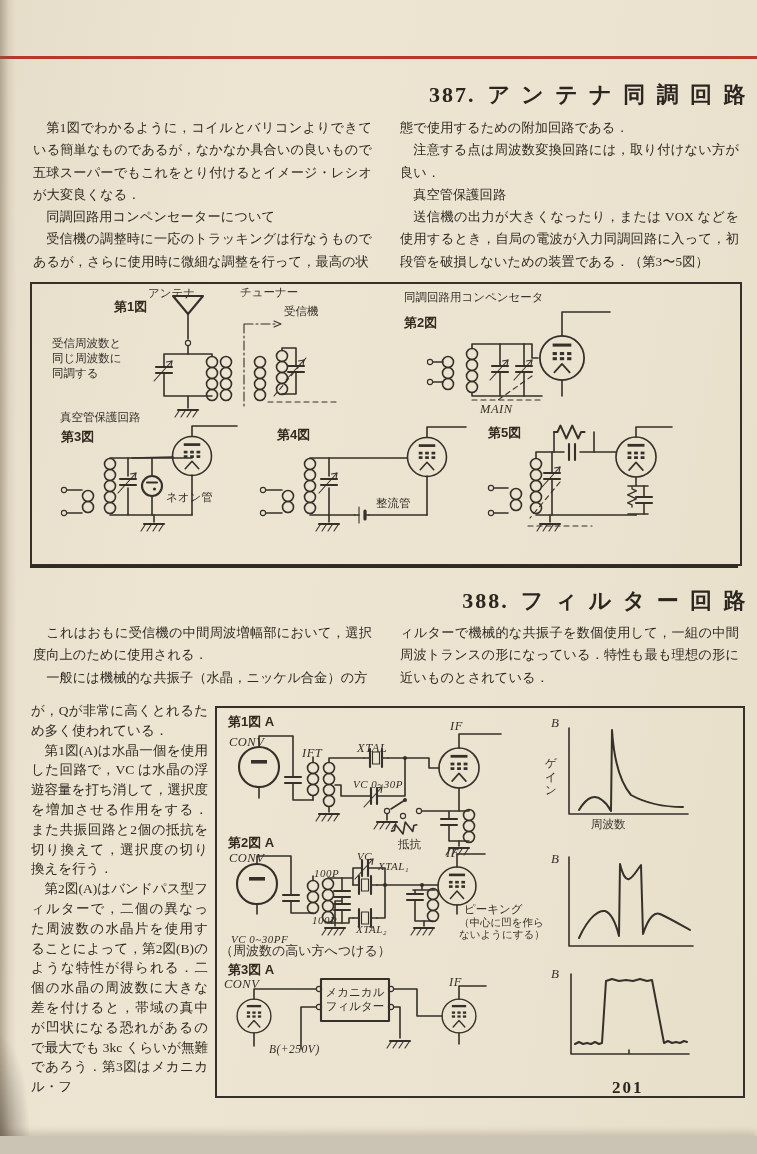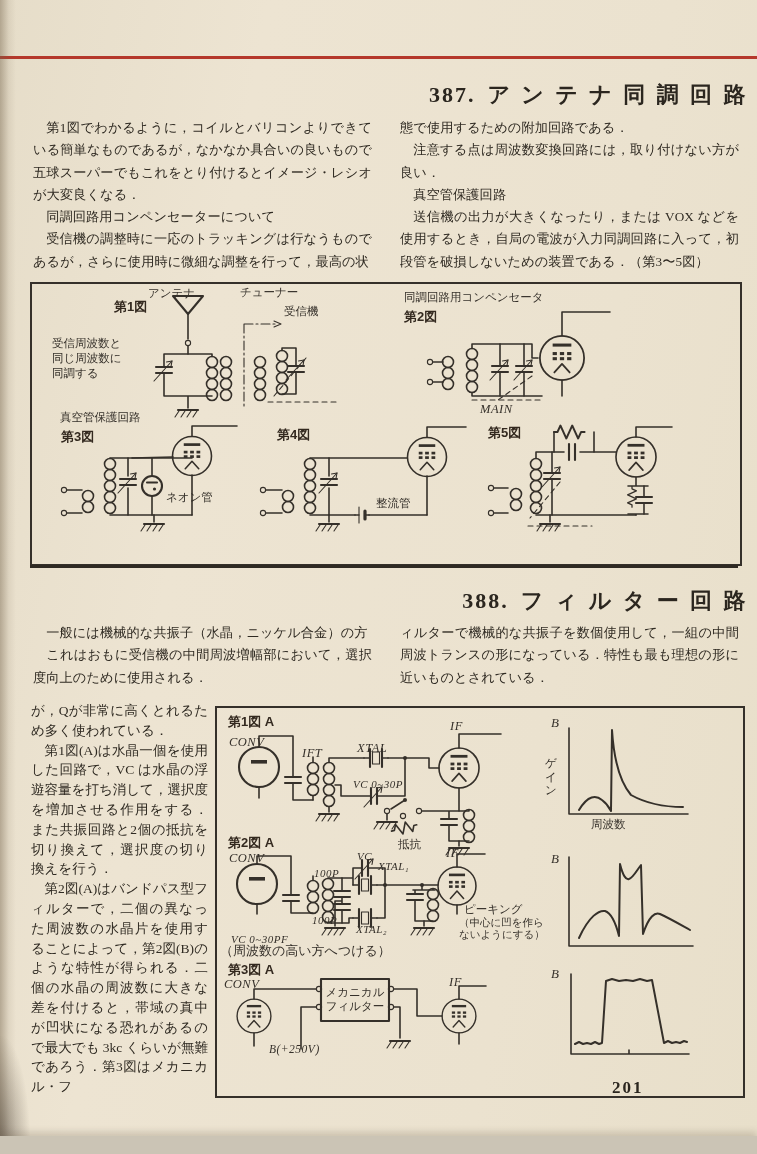--- a/index.html
+++ b/index.html
@@ -243,40 +243,40 @@
     </svg>
 
     <span class="flabel b" style="left:82px;top:16px;">第1図</span>
     <span class="flabel" style="left:116px;top:2px;">アンテナ</span>
     <span class="flabel" style="left:208px;top:1px;">チューナー</span>
     <span class="flabel" style="left:252px;top:20px;">受信機</span>
     <span class="flabel" style="left:20px;top:52px;line-height:15px;">受信周波数と
 同じ周波数に
 同調する</span>
     <span class="flabel" style="left:372px;top:6px;">同調回路用コンペンセータ</span>
-    <span class="flabel b" style="left:372px;top:26px;text-align:right;">第2図</span>
+    <span class="flabel b" style="left:372px;top:32px;text-align:right;">第2図</span>
     <span class="flabel lat" style="left:448px;top:118px;">MAIN</span>
     <span class="flabel" style="left:28px;top:126px;">真空管保護回路</span>
     <span class="flabel b" style="left:29px;top:146px;">第3図</span>
     <span class="flabel" style="left:134px;top:206px;">ネオン管</span>
     <span class="flabel b" style="left:245px;top:144px;">第4図</span>
     <span class="flabel" style="left:344px;top:212px;">整流管</span>
     <span class="flabel b" style="left:456px;top:142px;">第5図</span>
   </div>
 
   <div class="divider"></div>
 
   <h1 class="sec-title" style="top:586px;">
     <span class="num">388.</span><span class="tl">フィルター回路</span>
   </h1>
 
   <div class="cols" style="top:622px;">
     <div class="col">
+      <p>これはおもに受信機の中間周波増幅部において，選択度向上のために使用される．</p>
       <p>一般には機械的な共振子（水晶，ニッケル合金）の方</p>
-      <p>これはおもに受信機の中間周波増幅部において，選択度向上のために使用される．</p>
     </div>
     <div class="col">
       <p class="cont">ィルターで機械的な共振子を数個使用して，一組の中間周波トランスの形になっている．特性も最も理想の形に近いものとされている．</p>
     </div>
   </div>
 
   <div class="narrow">
     <p class="cont">が，Qが非常に高くとれるため多く使われている．</p>
     <p>第1図(A)は水晶一個を使用した回路で，VC は水晶の浮遊容量を打ち消して，選択度を増加させる作用をする．また共振回路と2個の抵抗を切り換えて，選択度の切り換えを行う．</p>
     <p>第2図(A)はバンドパス型フィルターで，二個の異なった周波数の水晶片を使用することによって，第2図(B)のような特性が得られる．二個の水晶の周波数に大きな差を付けると，帯域の真中が凹状になる恐れがあるので最大でも 3kc くらいが無難であろう．第3図はメカニカル・フ</p>

